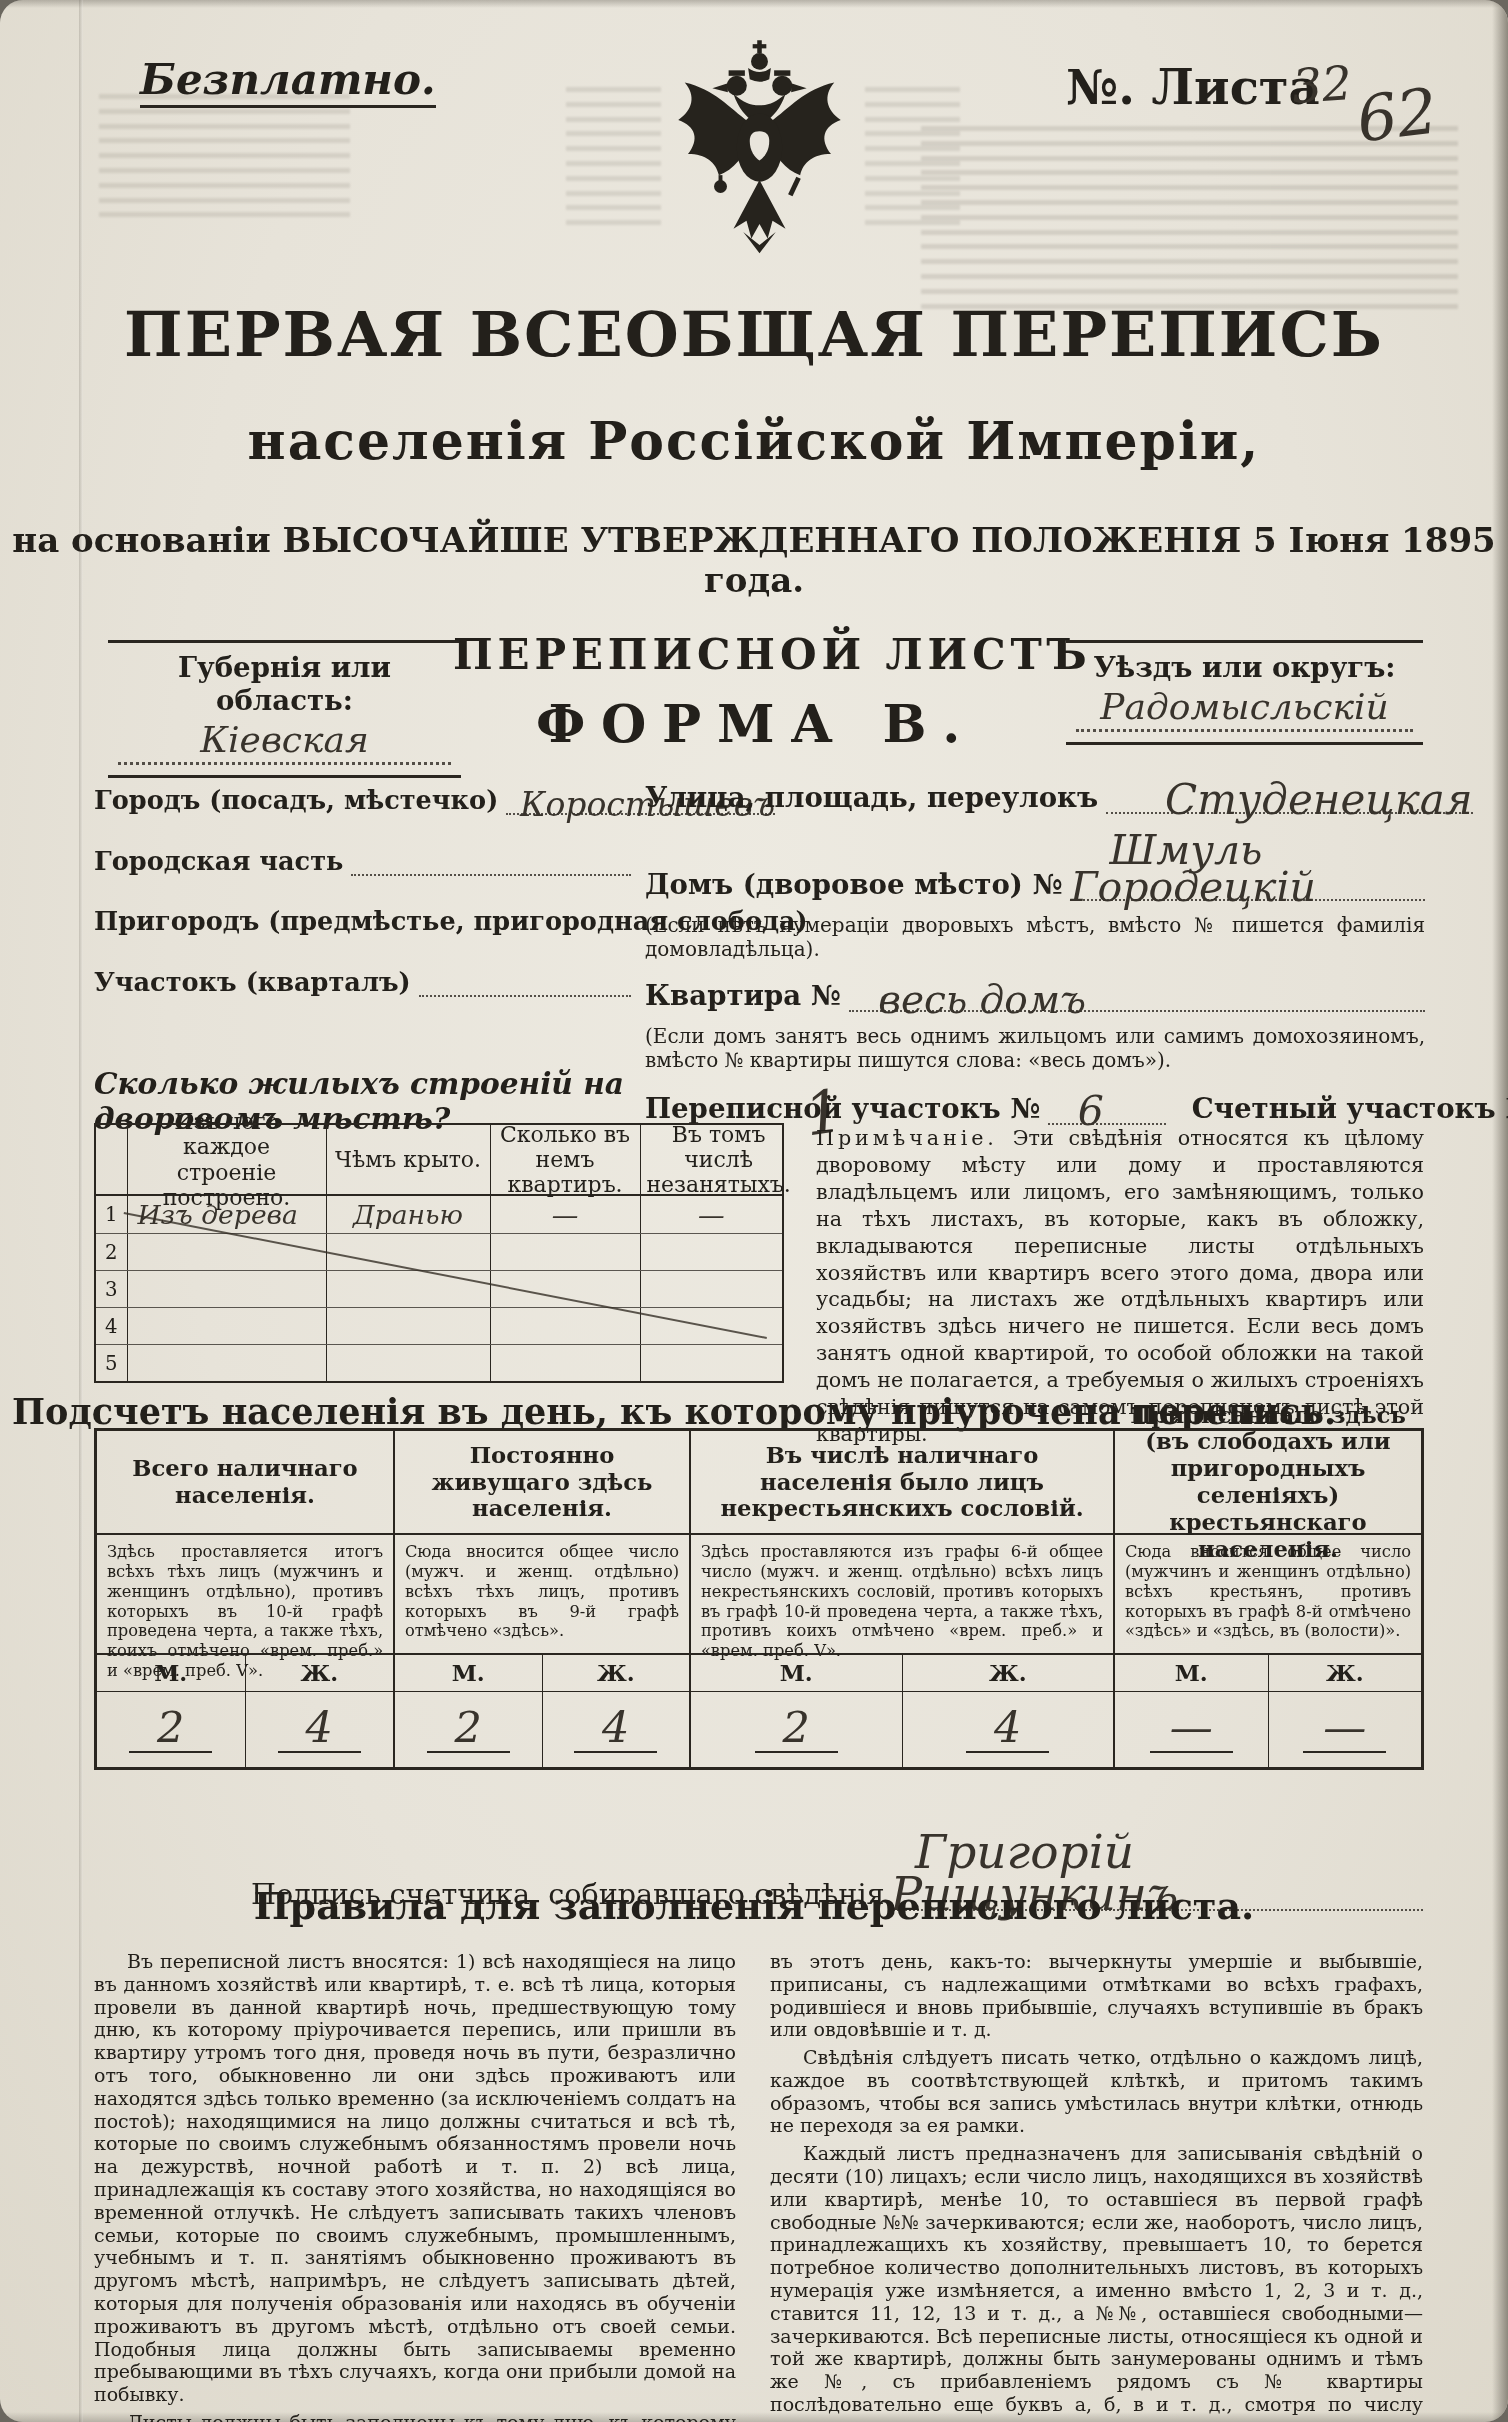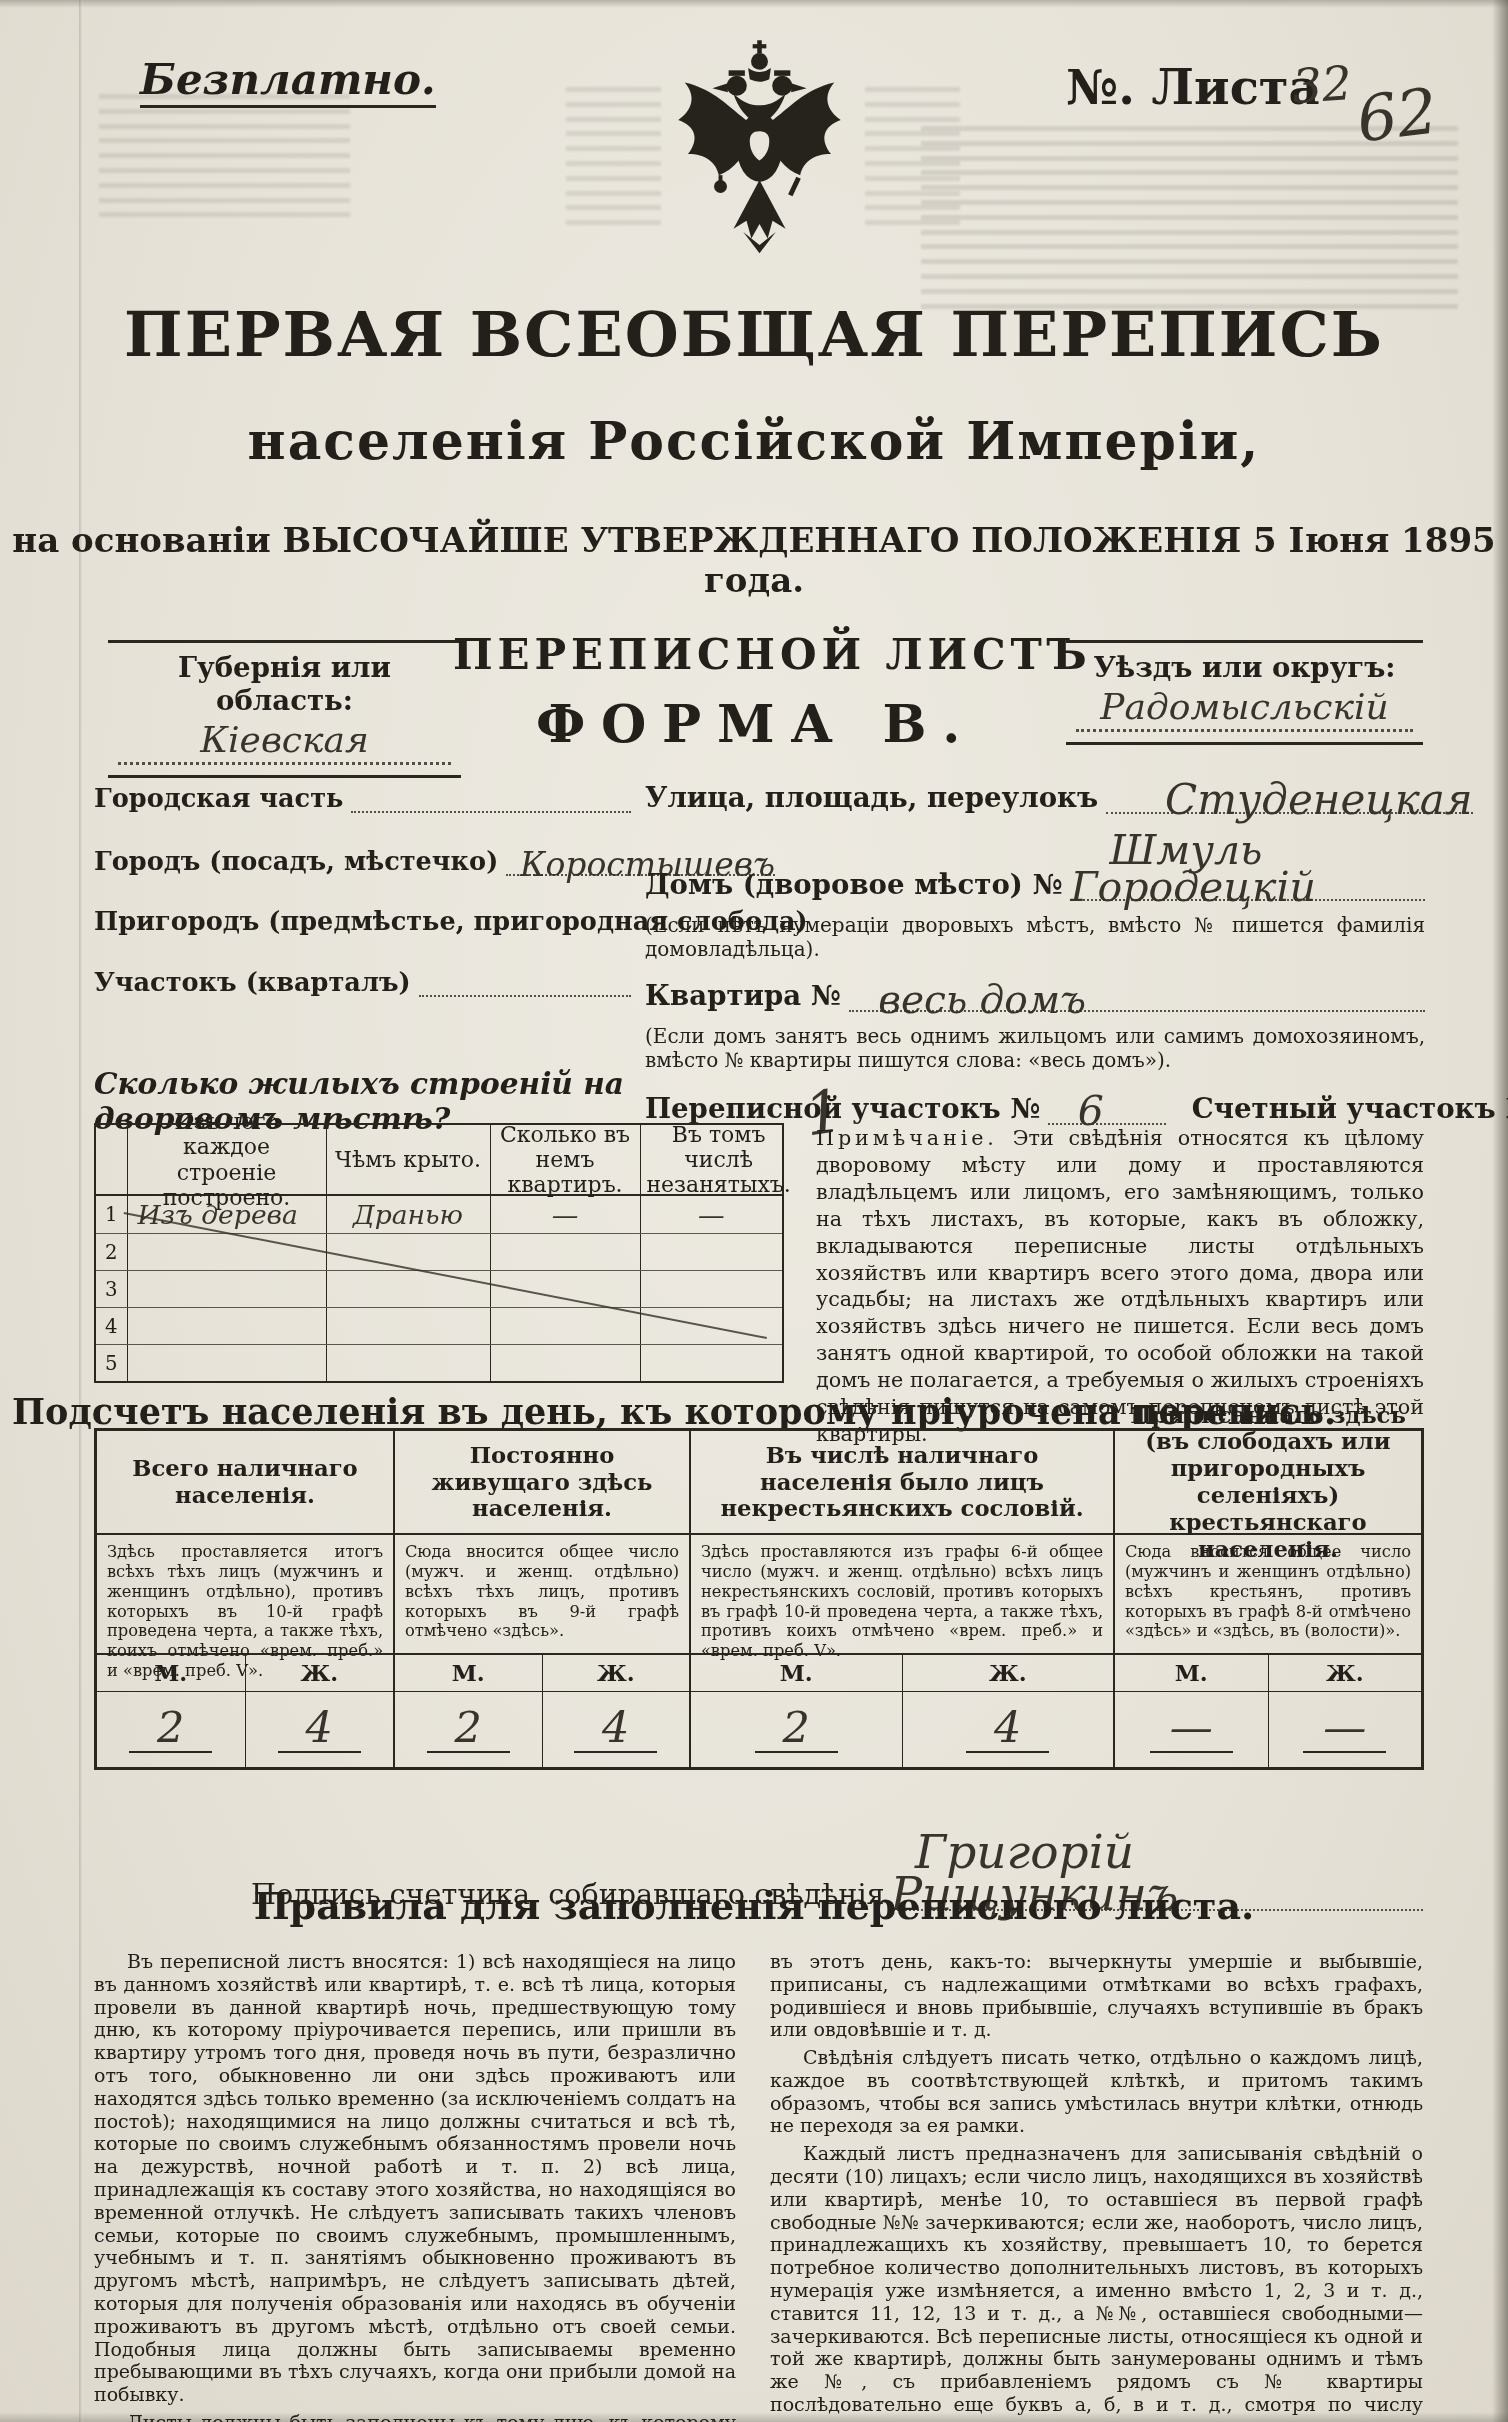--- a/index.html
+++ b/index.html
@@ -5,20 +5,21 @@
   * { box-sizing: border-box; margin: 0; padding: 0; }
   html,body { background:#6b675f; }
   .page {
     position: relative;
     width: 1508px; height: 2422px;
     margin: 0 auto;
     background: radial-gradient(ellipse at 50% 38%, #edeae1 0%, #e7e3d9 55%, #ddd8cb 100%);
     color: #23201b;
     font-family: "DejaVu Serif", "Liberation Serif", serif;
     overflow: hidden;
+    border-radius: 23px;
   }
   
   .edge-right { position:absolute; right:0; top:0; width:15.8px; height:100%;
     background: linear-gradient(to left, #8d887d, rgba(141,136,125,0)); }
   .edge-top { position:absolute; left:0; top:0; width:100%; height:7.9px;
     background: linear-gradient(to bottom, rgba(90,85,75,.35), rgba(90,85,75,0)); }
   .edge-bottom { position:absolute; left:0; bottom:0; width:100%; height:9.9px;
     background: linear-gradient(to top, rgba(90,85,75,.30), rgba(90,85,75,0)); }
   .crease { position:absolute; left:79px; top:0; width:3.9px; height:100%;
     background: linear-gradient(to right, rgba(80,74,64,.22), rgba(255,255,255,.18)); }
@@ -185,26 +186,26 @@
     <div class="fh-c1">ПЕРЕПИСНОЙ ЛИСТЪ</div>
     <div class="fh-c2">ФОРМА В.</div>
   </div>
   <div class="fh-box fh-right">
     <div class="fh-label">Уѣздъ или округъ:</div>
     <span class="fh-valwrap"><span class="hw fh-val">Радомысльскій</span></span>
   </div>
 
   <div class="lfields">
     <div class="frow">
+      <span class="flabel">Городъ (посадъ, мѣстечко)</span>
+      <span class="fdots"><span class="hw hw-city">Коростышевъ</span></span>
+    </div>
+    <div class="frow">
       <span class="flabel">Городская часть</span>
       <span class="fdots"></span>
-    </div>
-    <div class="frow">
-      <span class="flabel">Городъ (посадъ, мѣстечко)</span>
-      <span class="fdots"><span class="hw hw-city">Коростышевъ</span></span>
     </div>
     <div class="frow">
       <span class="flabel">Пригородъ (предмѣстье, пригородная слобода)</span>
       <span class="fdots"></span>
     </div>
     <div class="frow">
       <span class="flabel">Участокъ (кварталъ)</span>
       <span class="fdots"></span>
     </div>
   </div>

